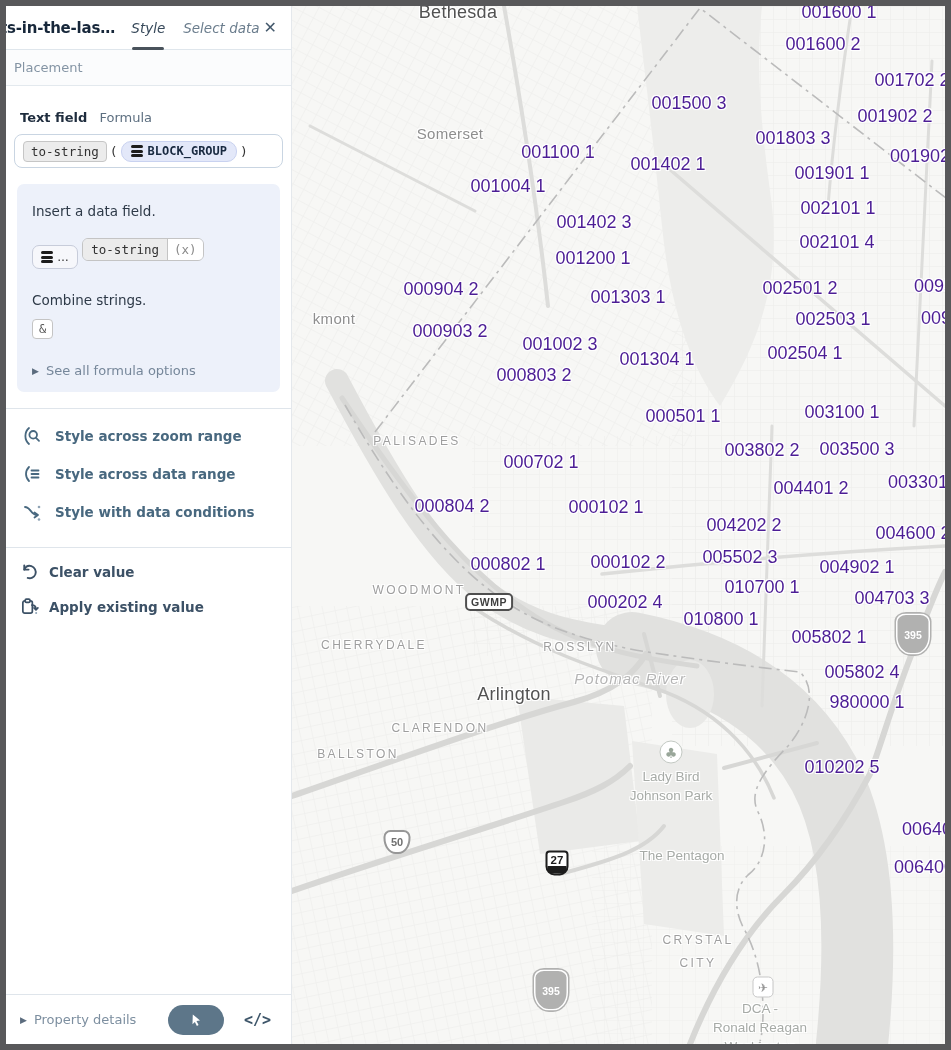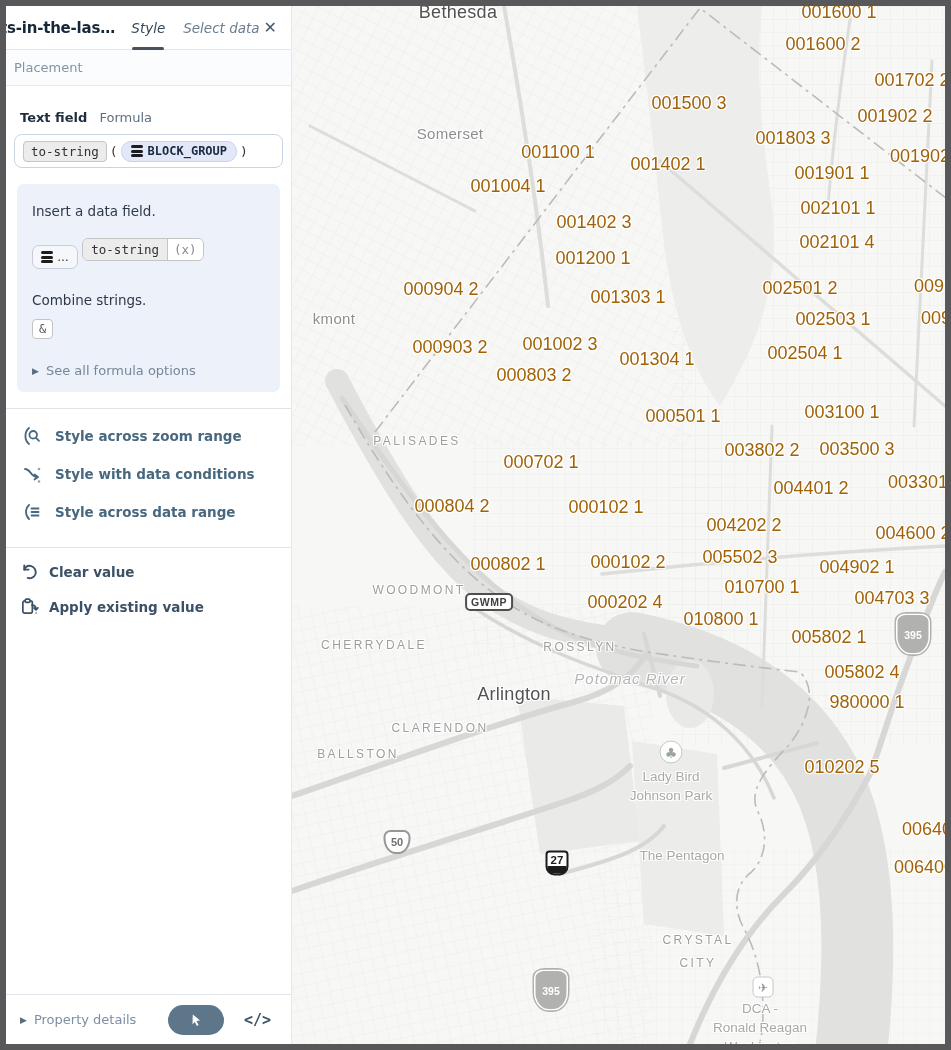--- a/index.html
+++ b/index.html
@@ -46,21 +46,21 @@
   .panel-footer{position:absolute;left:0;right:0;bottom:0;border-top:1px solid #dfe5eb;height:50px;display:flex;align-items:center;padding:0 14px;}
   .prop-details{display:flex;align-items:center;gap:7px;color:#7d8fa0;font-size:13px;cursor:pointer;}
   .pill-btn{margin-left:auto;width:56px;height:30px;border-radius:15px;background:#5d7689;border:none;display:flex;align-items:center;justify-content:center;cursor:pointer;}
   .code-btn{margin-left:14px;font-family:"DejaVu Sans Mono","Liberation Mono",monospace;font-size:15px;font-weight:bold;color:#3d5569;cursor:pointer;background:none;border:none;}
 
   
   .map{position:relative;flex:1;height:100%;overflow:hidden;background:#f7f7f5;}
   .map svg.base{position:absolute;left:0;top:0;}
   #map-labels{position:absolute;left:0;top:0;width:100%;height:100%;}
   #map-labels>*{position:absolute;transform:translate(-50%,-50%);white-space:pre-line;text-align:center;}
-  .blk{font-family:"Liberation Sans","DejaVu Sans",sans-serif;font-size:18px;color:#a16207;white-space:nowrap !important;
+  .blk{font-family:"Liberation Sans","DejaVu Sans",sans-serif;font-size:18px;color:#4c1d95;white-space:nowrap !important;
        text-shadow:-1px -1px 0 #fff,1px -1px 0 #fff,-1px 1px 0 #fff,1px 1px 0 #fff,0 0 3px #fff;}
   .pl{font-family:"Liberation Sans","DejaVu Sans",sans-serif;
       text-shadow:-1px -1px 0 #fff,1px -1px 0 #fff,-1px 1px 0 #fff,1px 1px 0 #fff,0 0 3px #fff;}
   .pl.city{font-size:18px;color:#525252;font-weight:500;letter-spacing:0.3px;}
   .pl.town{font-size:15px;color:#8e8e8e;letter-spacing:0.3px;}
   .pl.hood{font-size:12px;color:#9e9e9e;letter-spacing:2.4px;font-weight:500;line-height:23px;}
   .pl.water{font-size:15px;color:#b5b5b5;font-style:italic;letter-spacing:1px;}
   .pl.park{font-size:13.5px;color:#a7aba7;line-height:19px;}
   .shield{position:absolute;transform:translate(-50%,-50%);display:flex;align-items:center;justify-content:center;font-family:"Liberation Sans",sans-serif;}
   .shield-parkway{border:2px solid #4f4f4f;background:#fff;border-radius:5px;font-size:10.5px;font-weight:bold;color:#3f3f3f;padding:1px 4px;letter-spacing:0.5px;}
@@ -137,36 +137,36 @@
     <div class="action-list">
       <div class="action-row">
         <svg width="20" height="20" viewBox="0 0 20 20" fill="none" stroke="#48687f" stroke-width="1.8" stroke-linecap="round">
           <path d="M7 2 C4.6 4 3.4 7 3.4 10 C3.4 13 4.6 16 7 18"></path>
             <circle cx="11.2" cy="8.8" r="3.8"></circle>
             <line x1="14" y1="11.8" x2="17" y2="14.8"></line>
         </svg>
         <span class="action-label">Style across zoom range</span>
       </div>
       <div class="action-row">
+        <svg width="20" height="20" viewBox="0 0 20 20" fill="none" stroke="#48687f" stroke-width="1.8" stroke-linecap="round">
+          <path d="M7 3 C5 5 4 7.5 4 10 C4 12.5 5 15 7 17"></path>
+            <line x1="9.5" y1="6.5" x2="16.5" y2="6.5"></line>
+            <line x1="9.5" y1="10" x2="16.5" y2="10"></line>
+            <line x1="9.5" y1="13.5" x2="16.5" y2="13.5"></line>
+        </svg>
+        <span class="action-label">Style across data range</span>
+      </div>
+      <div class="action-row">
         <svg width="20" height="20" viewBox="0 0 20 20" fill="none" stroke="#48687f" stroke-width="1.8" stroke-linecap="round" stroke-linejoin="round">
           <path d="M3 5 C8.5 5 9 13 15 13"></path>
             <path d="M12.5 10.5 L16 13 L12.5 15.5"></path>
           <circle cx="17" cy="5" r="1.3" fill="#8fa3b5" stroke="none"></circle>
             <circle cx="17" cy="17.5" r="1.3" fill="#8fa3b5" stroke="none"></circle>
         </svg>
         <span class="action-label">Style with data conditions</span>
-      </div>
-      <div class="action-row">
-        <svg width="20" height="20" viewBox="0 0 20 20" fill="none" stroke="#48687f" stroke-width="1.8" stroke-linecap="round">
-          <path d="M7 3 C5 5 4 7.5 4 10 C4 12.5 5 15 7 17"></path>
-            <line x1="9.5" y1="6.5" x2="16.5" y2="6.5"></line>
-            <line x1="9.5" y1="10" x2="16.5" y2="10"></line>
-            <line x1="9.5" y1="13.5" x2="16.5" y2="13.5"></line>
-        </svg>
-        <span class="action-label">Style across data range</span>
       </div>
     </div>
 
     <hr class="divider">
 
     <div class="value-list">
       <div class="value-row">
         <svg width="19" height="19" viewBox="0 0 20 20" fill="none" stroke="#3c5166" stroke-width="2" stroke-linecap="round" stroke-linejoin="round">
           <path d="M4.5 8 C6 5 9 3.4 12 4.4 C15.5 5.6 17.4 9.4 16.2 12.9 C15 16.1 11.5 17.9 8.1 16.8"></path>
           <path d="M4.5 3.5 L4.5 8 L9 8"></path>
@@ -267,21 +267,21 @@
         <span class="blk" style="left: 266px; top: 146px;">001100 1</span>
         <span class="blk" style="left: 216px; top: 180px;">001004 1</span>
         <span class="blk" style="left: 302px; top: 216px;">001402 3</span>
         <span class="blk" style="left: 301px; top: 252px;">001200 1</span>
         <span class="blk" style="left: 149px; top: 283px;">000904 2</span>
         <span class="blk" style="left: 336px; top: 291px;">001303 1</span>
         <span class="blk" style="left: 508px; top: 282px;">002501 2</span>
         <span class="blk" style="left: 642px; top: 280px;">0095</span>
         <span class="blk" style="left: 541px; top: 313px;">002503 1</span>
         <span class="blk" style="left: 644px; top: 312px;">009</span>
-        <span class="blk" style="left: 158px; top: 325px; margin-top: 16px;">000903 2</span>
+        <span class="blk" style="left: 158px; top: 325px;">000903 2</span>
         <span class="blk" style="left: 268px; top: 338px;">001002 3</span>
         <span class="blk" style="left: 513px; top: 347px;">002504 1</span>
         <span class="blk" style="left: 365px; top: 353px;">001304 1</span>
         <span class="blk" style="left: 242px; top: 369px;">000803 2</span>
         <span class="blk" style="left: 391px; top: 410px;">000501 1</span>
         <span class="blk" style="left: 550px; top: 406px;">003100 1</span>
         <span class="blk" style="left: 470px; top: 444px;">003802 2</span>
         <span class="blk" style="left: 565px; top: 443px;">003500 3</span>
         <span class="blk" style="left: 249px; top: 456px;">000702 1</span>
         <span class="blk" style="left: 519px; top: 482px;">004401 2</span>

